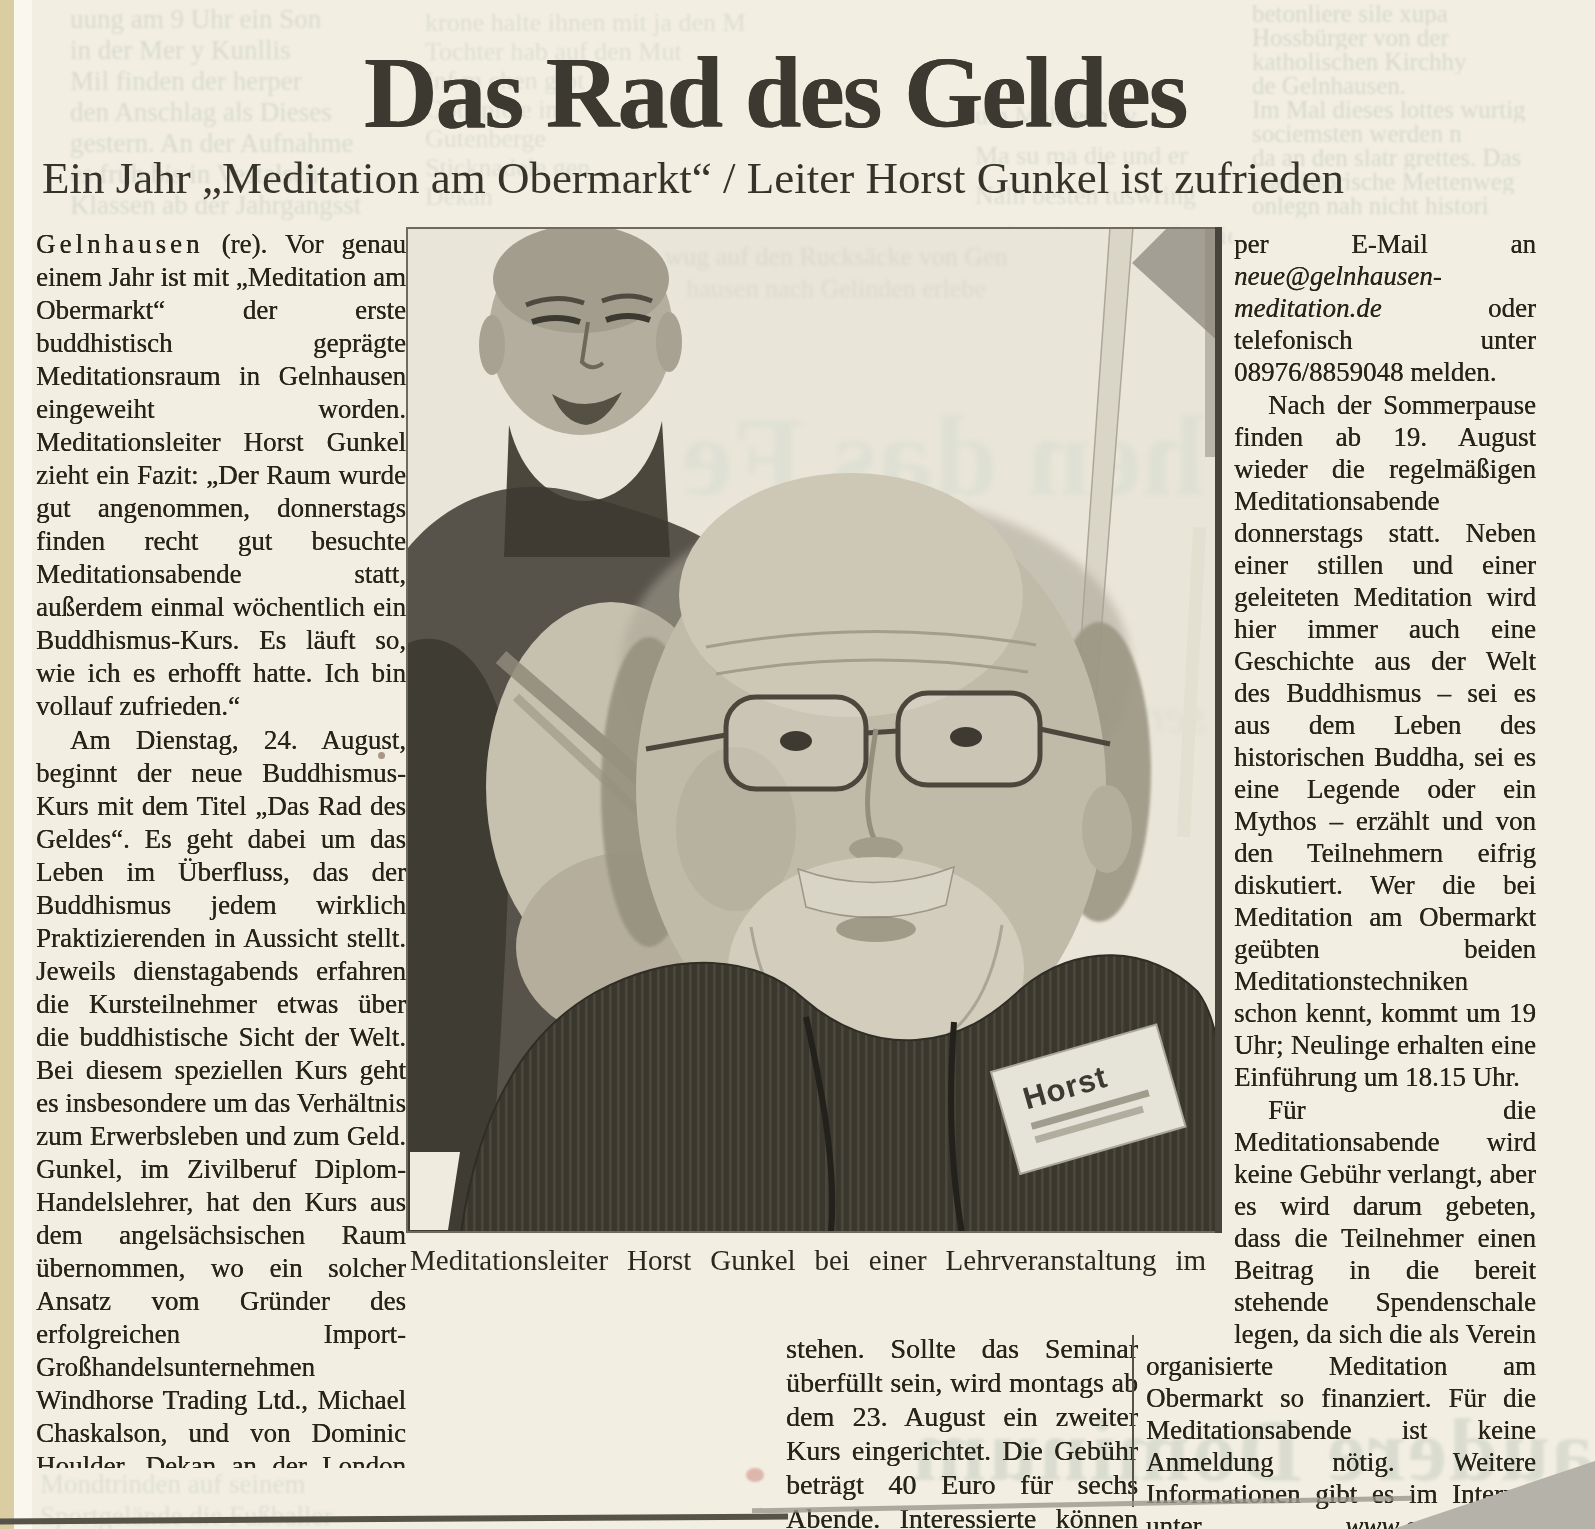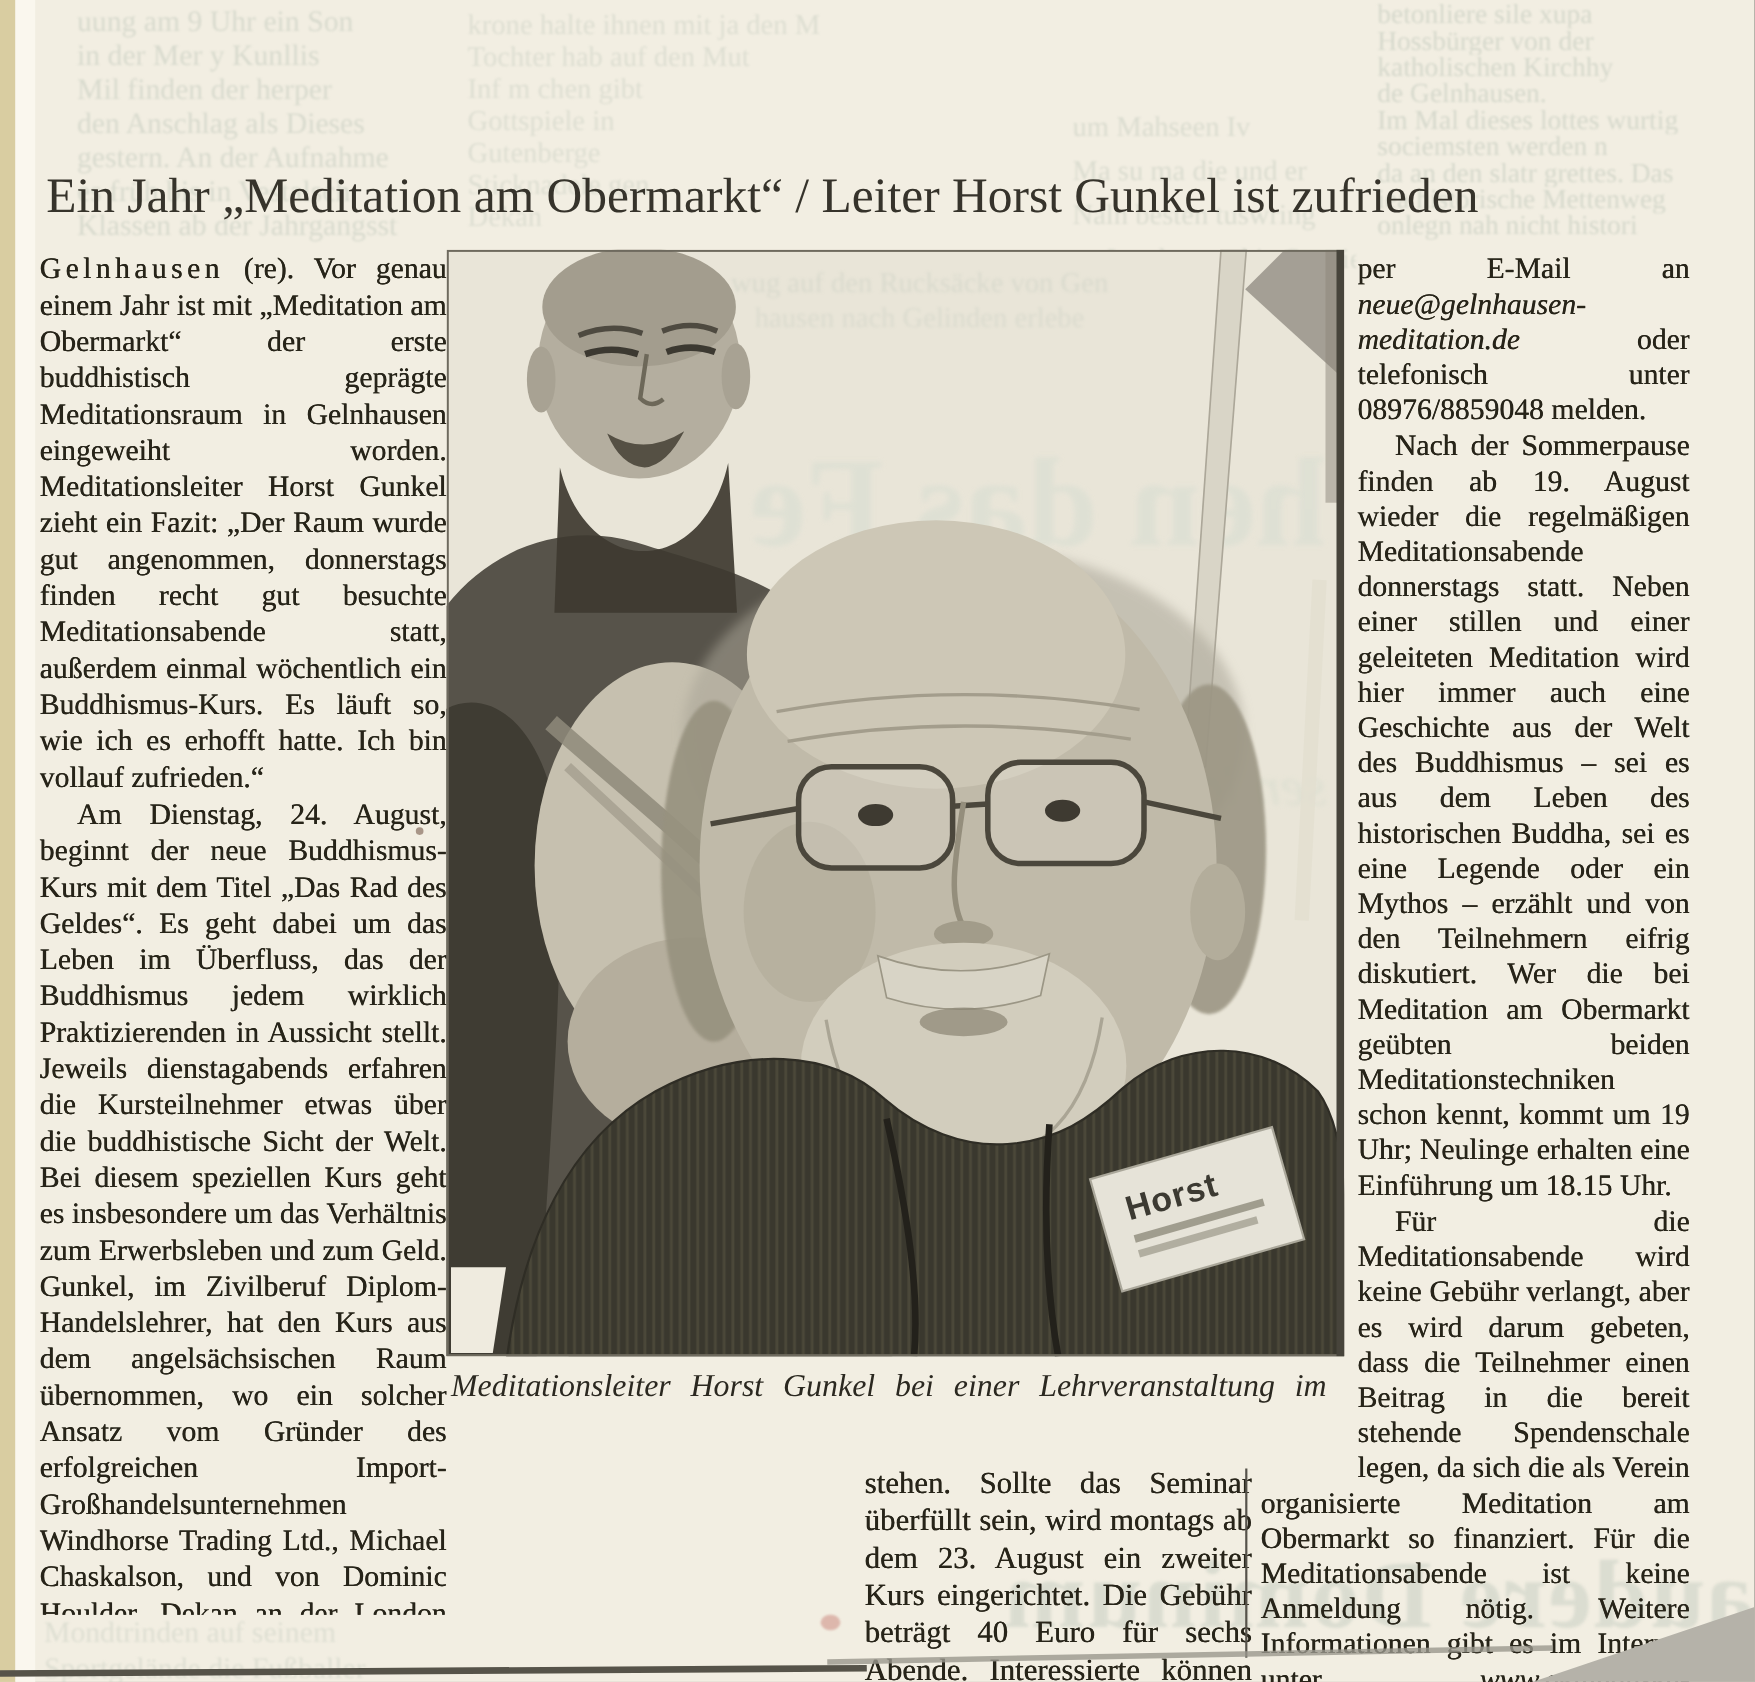--- a/index.html
+++ b/index.html
@@ -19,21 +19,21 @@
   .bodytext p + p{text-indent:34px;margin-top:1px;font-family:Liberation Serif, serif;}
   #left-col{left:36px;top:228px;width:370px;height:1240px;overflow:hidden;font-size:27px;}
   #left-col .lead{letter-spacing:4px;}
   #right-col{left:1146px;top:228px;width:390px;height:1301px;overflow:hidden;font-size:27px;line-height:32px;}
   #photo-spacer{float:left;width:88px;height:1112px;}
   .em{font-style:italic;}
   #col-a{left:408px;top:1332px;width:368px;height:197px;overflow:hidden;font-size:28px;line-height:34px;}
   #col-b{left:786px;top:1332px;width:352px;height:197px;overflow:hidden;font-size:28px;line-height:34px;}
   #rule-bottom{left:1132px;top:1335px;width:2px;height:172px;background:#55524a;}
   
-  #caption{left:410px;top:1242px;width:796px;font-style:italic;font-size:29px;line-height:36px;color:#2b2820;}
+  #caption{left:410px;top:1242px;width:796px;font-size:29px;line-height:36px;color:#2b2820;}
   #caption-line1{text-align:justify;text-align-last:justify;white-space:nowrap;}
   #caption-row{display:flex;justify-content:space-between;}
   
   .ghost{position:absolute;color:#bfc7ba;opacity:.5;filter:blur(1.2px);text-align:left;}
   .ghost div{white-space:nowrap;overflow:hidden;}
   #ghost-top-left{left:70px;top:4px;width:292px;font-size:27px;line-height:31px;}
   #ghost-top-mid{left:425px;top:8px;width:370px;font-size:26px;line-height:29px;opacity:.4;}
   #ghost-top-right-inner{left:975px;top:96px;width:258px;font-size:26px;line-height:40px;opacity:.45;}
   #ghost-top-far-right{left:1252px;top:2px;width:338px;font-size:25px;line-height:24px;opacity:.55;}
   #ghost-bottom-left{left:40px;top:1468px;width:370px;font-size:27px;line-height:32px;opacity:.38;}
@@ -90,20 +90,21 @@
     </div>
   <div class="abs ghost" id="ghost-bottom-left">
       <div>Mondtrinden  auf  seinem</div>
       <div>Sportgelände  die  Fußballer</div>
     </div>
   <div class="abs ghost" id="ghost-bottom-big">audere Dominum</div>
 
   <div class="abs" id="edge-strip"></div>
   <div class="abs" id="edge-strip2"></div>
 
+  <div class="abs" id="headline">Das Rad des Geldes</div>
   <div class="abs" id="subheadline">Ein Jahr „Meditation am Obermarkt“ / Leiter Horst Gunkel ist zufrieden</div>
 
   <div class="abs bodytext" id="left-col">
     <p><span class="lead">Gelnhausen</span><span> (re). Vor genau einem Jahr ist mit „Meditation am Obermarkt“ der erste buddhistisch geprägte Meditationsraum in Gelnhausen eingeweiht worden. Meditationsleiter Horst Gunkel zieht ein Fazit: „Der Raum wurde gut angenommen, donnerstags finden recht gut besuchte Meditationsabende statt, außerdem einmal wöchentlich ein Buddhismus-Kurs. Es läuft so, wie ich es erhofft hatte. Ich bin vollauf zufrieden.“</span></p>
     <p>Am Dienstag, 24. August, beginnt der neue Buddhismus-Kurs mit dem Titel „Das Rad des Geldes“. Es geht dabei um das Leben im Überfluss, das der Buddhismus jedem wirklich Praktizierenden in Aussicht stellt. Jeweils dienstagabends erfahren die Kursteilnehmer etwas über die buddhistische Sicht der Welt. Bei diesem speziellen Kurs geht es insbesondere um das Verhältnis zum Erwerbsleben und zum Geld. Gunkel, im Zivilberuf Diplom-Handelslehrer, hat den Kurs aus dem angelsächsischen Raum übernommen, wo ein solcher Ansatz vom Gründer des erfolgreichen Import-Großhandelsunternehmen Windhorse Trading Ltd., Michael Chaskalson, und von Dominic Houlder, Dekan an der London Business School, entwickelt wurde. Beide sind in der buddhistischen Gemeinschaft Triratna ordiniert, der auch Kursleiter Gunkel angehört. Gunkel weist darauf hin, dass er der</p>
   </div>
 
   <svg class="abs" id="photo" style="left:406px;top:227px;" width="816" height="1006" viewBox="0 0 816 1006">
     <defs>
       <pattern id="cord" width="8" height="10" patternUnits="userSpaceOnUse">

